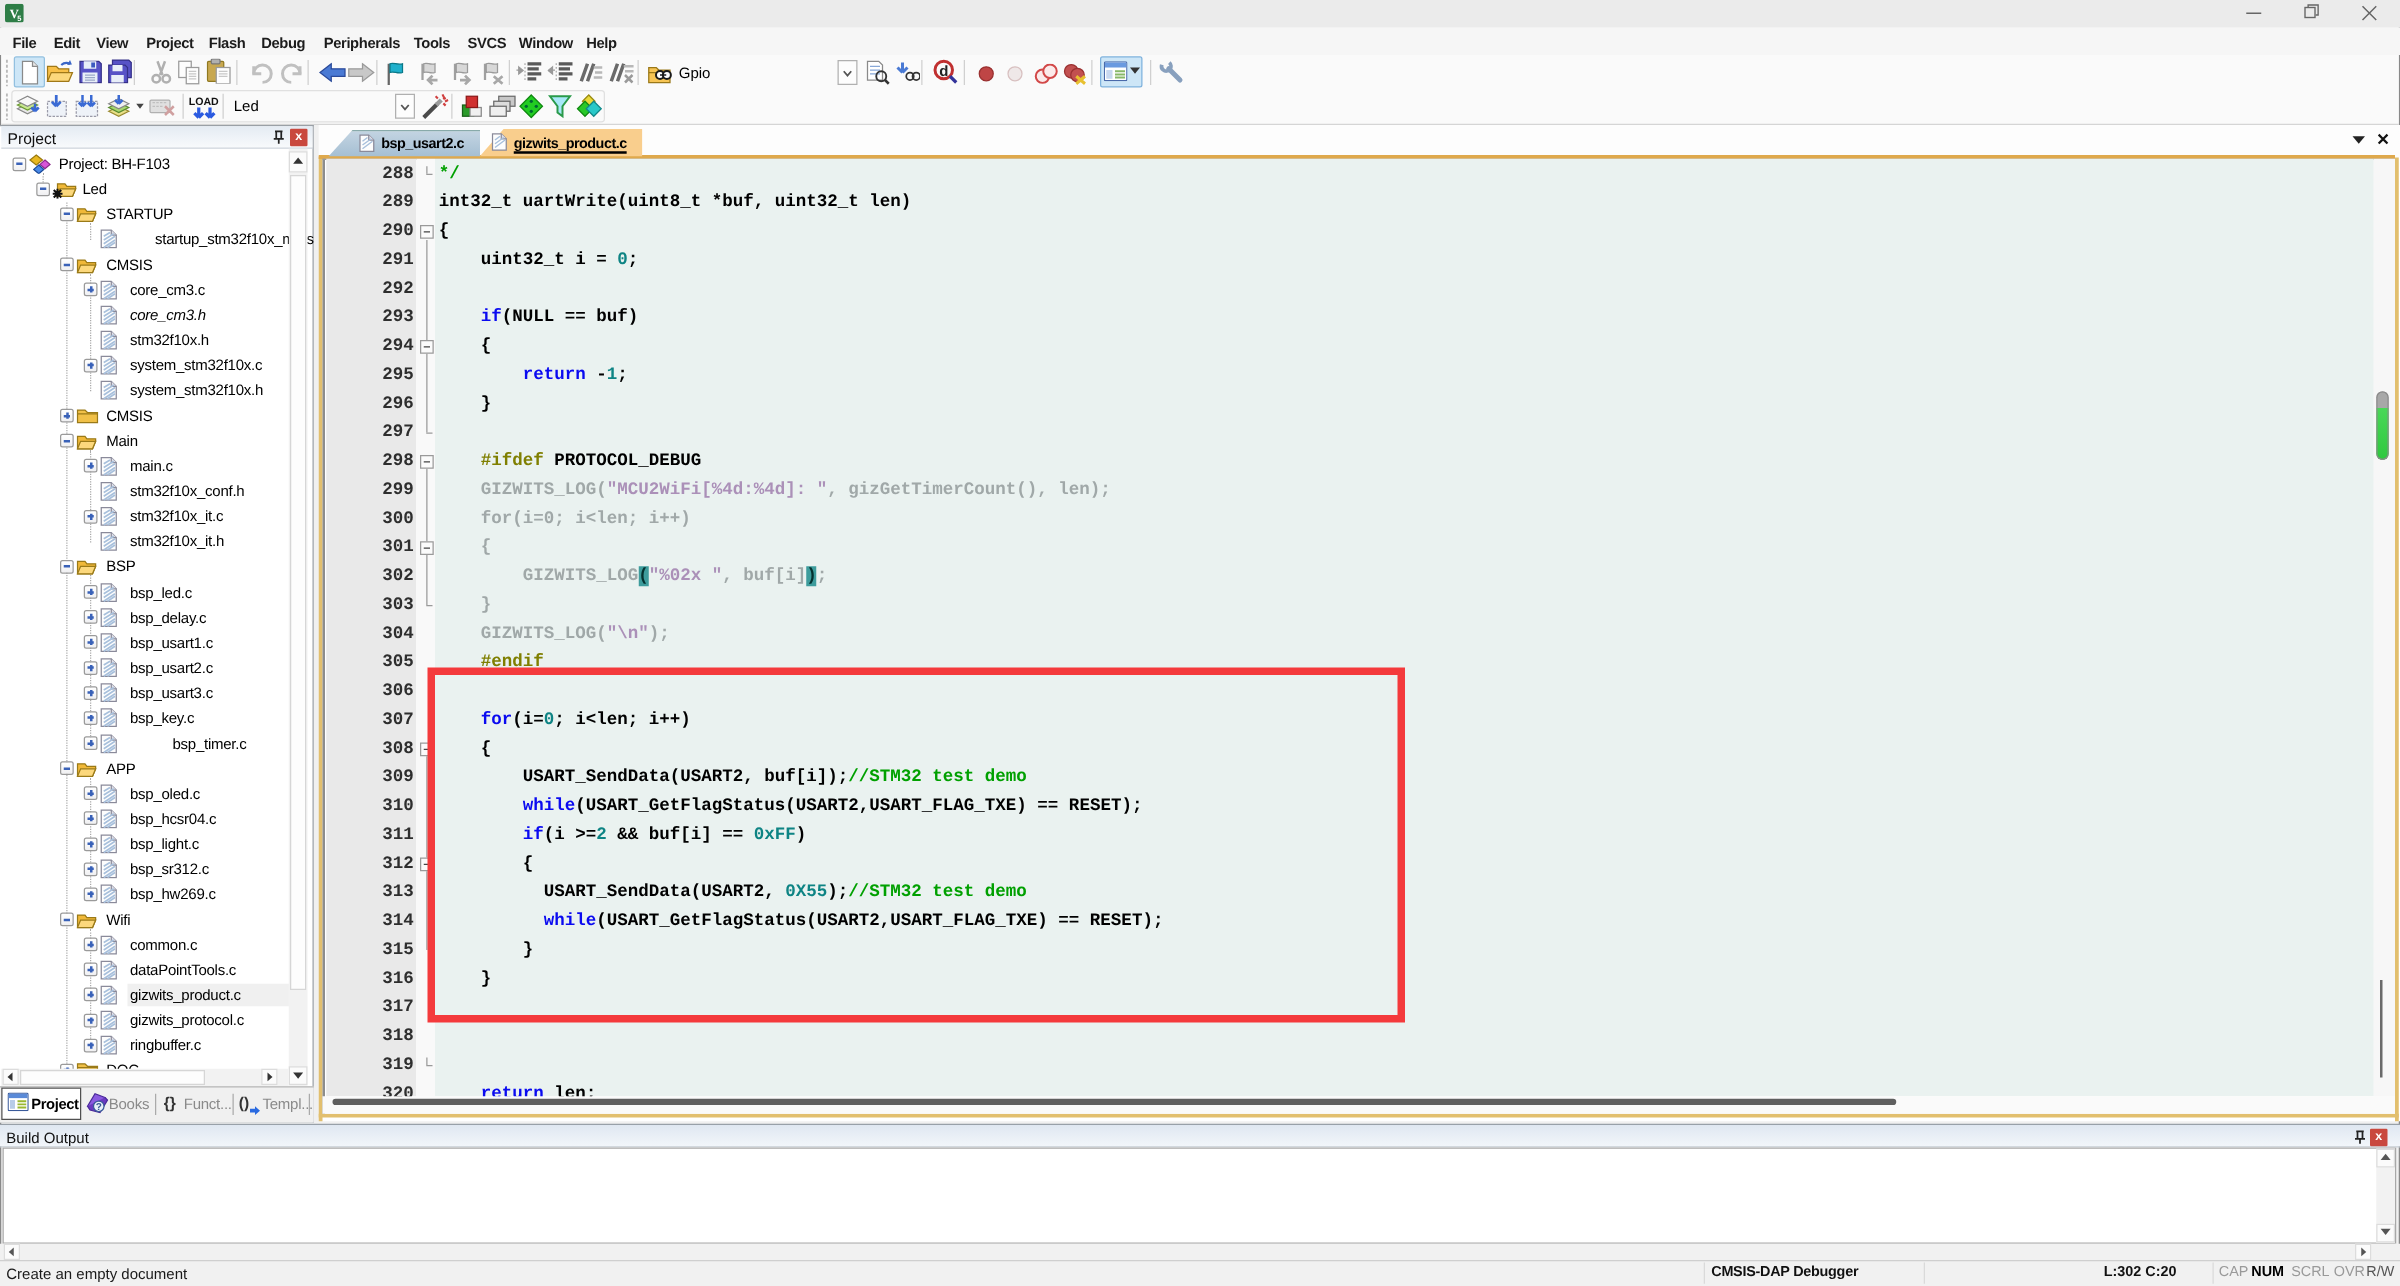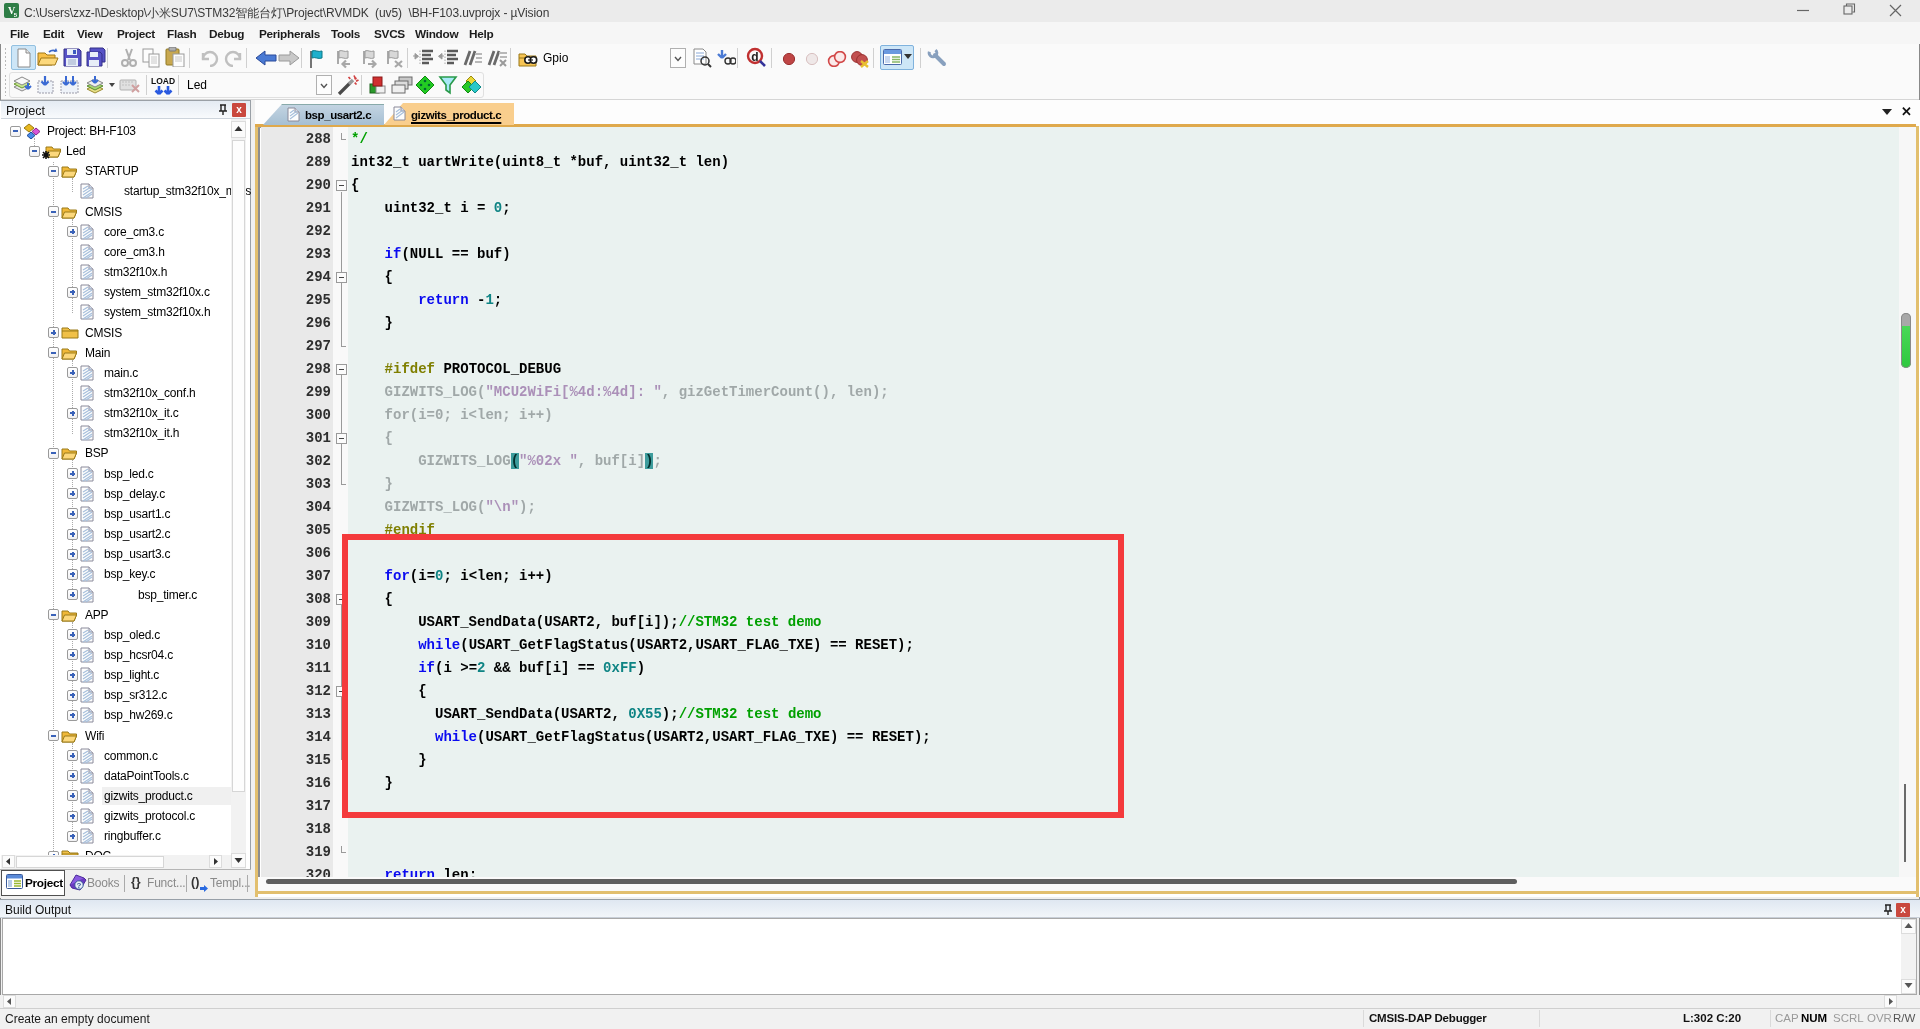--- a/index.html
+++ b/index.html
@@ -66,21 +66,20 @@
 <body>
 <div id="app">
 <div id="titlebar" class="abs" style=""></div>
 <div class="abs" style="left:4px;top:3px;">
       <svg width="15" height="15">
         <rect x="0" y="0" width="15" height="15" rx="2" fill="#2e7d46"></rect>
         <text x="7.5" y="11" font-size="10" font-weight="bold" fill="#fff" text-anchor="middle" font-family="Liberation Serif">V</text>
         <text x="11.5" y="13.5" font-size="6" font-weight="bold" fill="#fff" text-anchor="middle">5</text>
       </svg>
     </div>
-<div id="title-text" class="abs" style="">C:\Users\zxz-l\Desktop\小米SU7\STM32智能台灯\Project\RVMDK  (uv5)  \BH-F103.uvprojx - µVision</div>
 <div class="abs" style="left:1790px;top:0;">
       <svg width="125" height="21">
         <path d="M7 10.5 h12" stroke="#666" stroke-width="1.2" fill="none"></path>
         <rect x="54" y="6" width="8" height="8" fill="none" stroke="#666" stroke-width="1.1"></rect>
         <path d="M56.5 6 v-2 h8 v8 h-2" fill="none" stroke="#666" stroke-width="1.1"></path>
         <path d="M100 5 l11 11 M111 5 l-11 11" stroke="#666" stroke-width="1.2"></path>
       </svg>
     </div>
 <div id="menubar" class="abs" style=""></div>
 <div class="abs menu" style="left:10px;">File</div>
@@ -485,21 +484,21 @@
       </svg>
     </div>
 <div class="abs trow" style="left:104px;top:221.8px;">core_cm3.c</div>
 <div class="ic" style="left:80px;top:243.9px;">
       <svg width="14" height="16">
         <path d="M1 1 h8 l4 4 v10 h-12 z" fill="#fdfdfd" stroke="#8a8a9a"></path>
         <path d="M9 1 v4 h4" fill="#e0e0e8" stroke="#8a8a9a"></path>
         <path d="M3 6 l5 -3 M3 9 l8 -5 M3 12 l9 -6 M3 15 l9 -6 M6 15 l6 -4" stroke="#a8c0dc" stroke-width="1.3"></path>
       </svg>
     </div>
-<div class="abs trow" style="left:104px;top:241.9px;">core_cm3.h</div>
+<div class="abs trow" style="left:104px;top:241.9px;font-style:italic;">core_cm3.h</div>
 <div class="ic" style="left:80px;top:264.0px;">
       <svg width="14" height="16">
         <path d="M1 1 h8 l4 4 v10 h-12 z" fill="#fdfdfd" stroke="#8a8a9a"></path>
         <path d="M9 1 v4 h4" fill="#e0e0e8" stroke="#8a8a9a"></path>
         <path d="M3 6 l5 -3 M3 9 l8 -5 M3 12 l9 -6 M3 15 l9 -6 M6 15 l6 -4" stroke="#a8c0dc" stroke-width="1.3"></path>
       </svg>
     </div>
 <div class="abs trow" style="left:104px;top:262.0px;">stm32f10x.h</div>
 <div class="texp plus" style="left:67px;top:286.7px;"></div>
 <div class="ic" style="left:80px;top:284.2px;">

